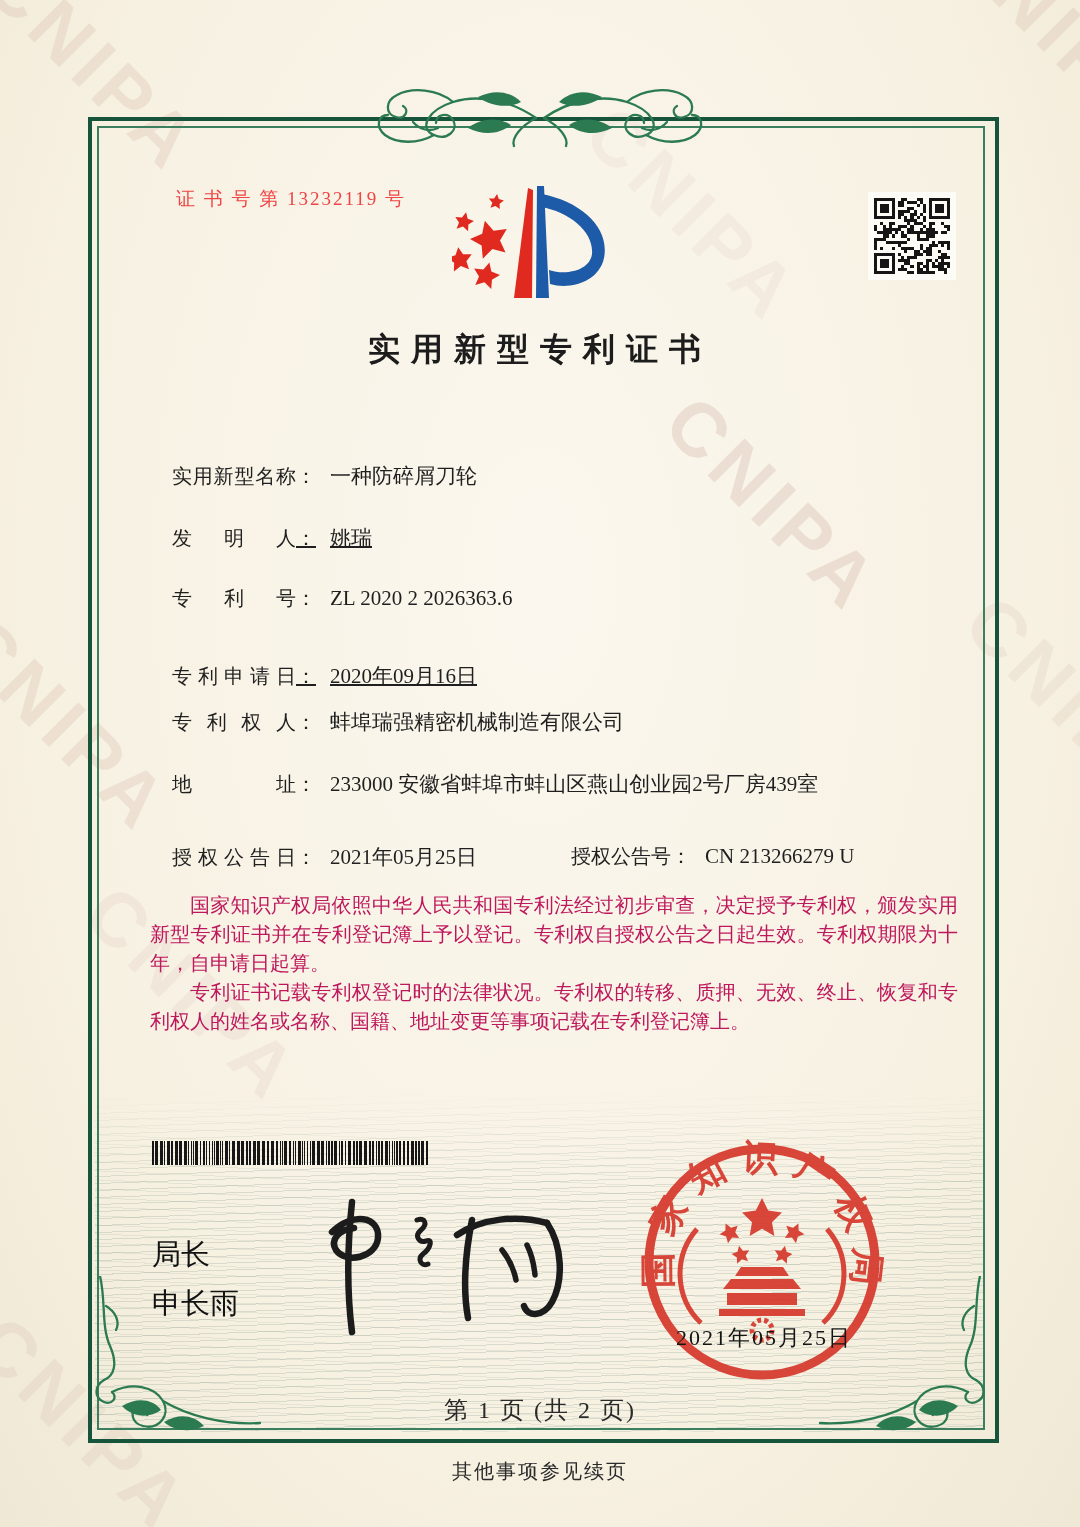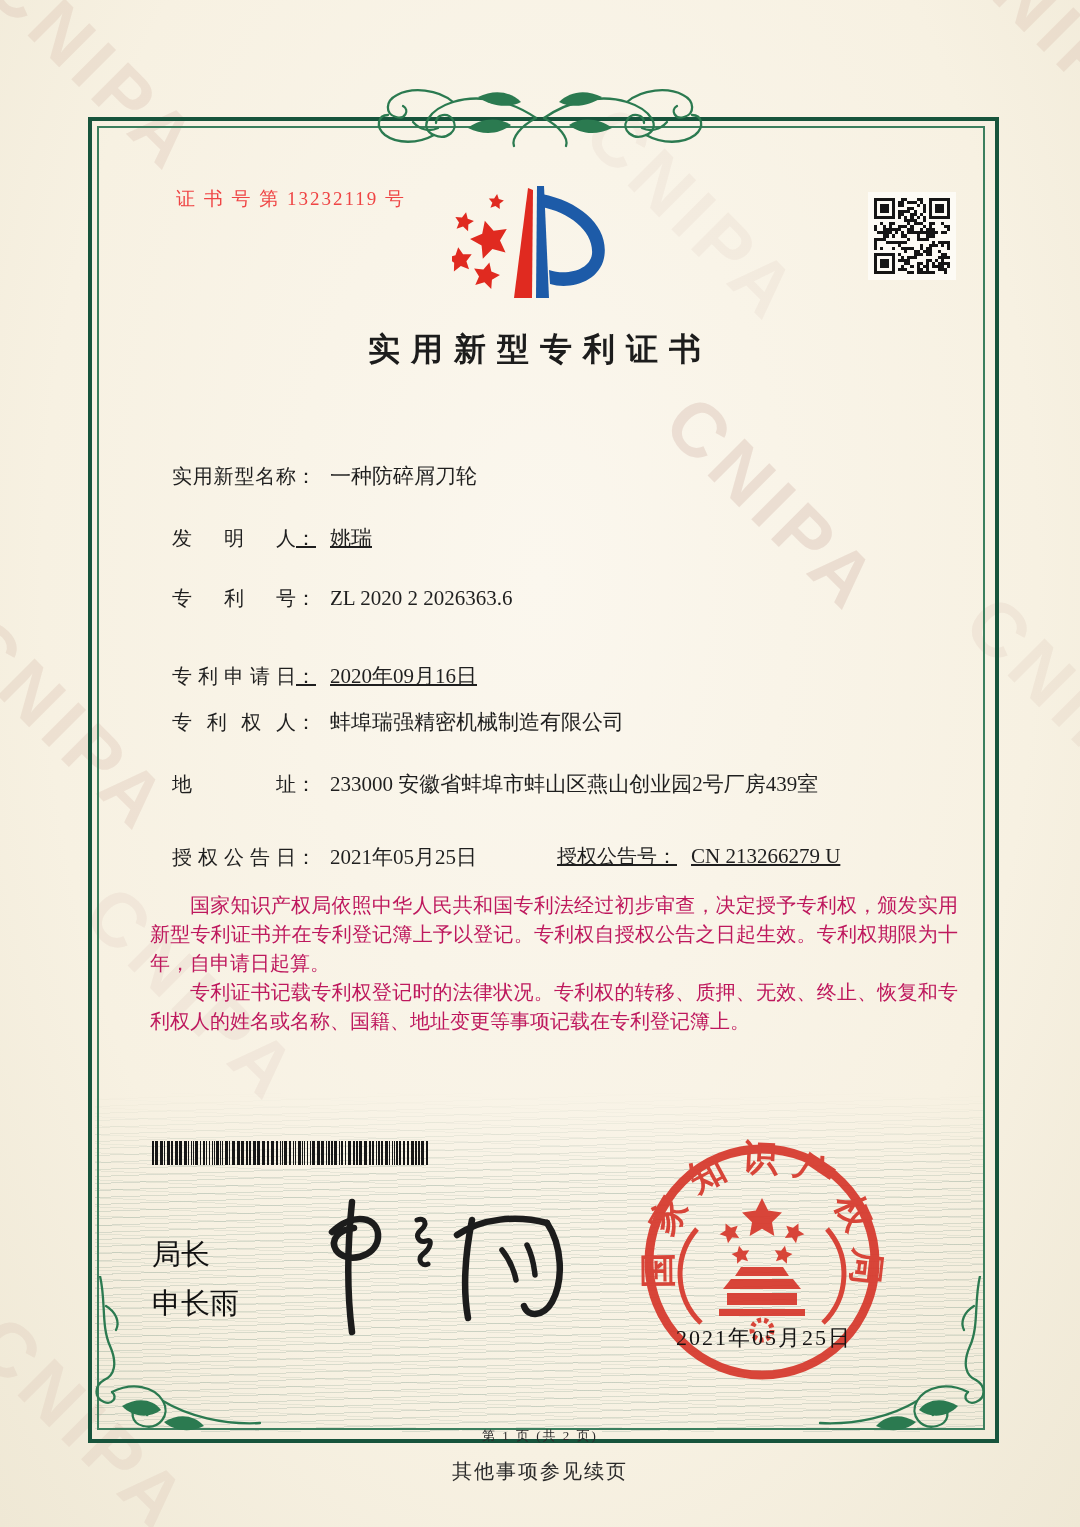--- a/index.html
+++ b/index.html
@@ -30,29 +30,29 @@
   .cert-no{left:140px;top:186px;font-size:19px;letter-spacing:2px;color:#ef4444;margin-left:36px;}
   .logo{left:452px;top:180px;}
   .qr{left:868px;top:192px;}
   .doc-title{
     left:0;top:328px;width:1080px;text-align:center;
     font-size:32px;font-weight:bold;letter-spacing:11px;color:#1c1c1c;
   }
   .frow{left:152px;font-size:20px;color:#1f1f1f;white-space:nowrap;}
   .flabel{display:inline-block;width:124px;text-align:justify;text-align-last:justify;vertical-align:bottom;margin-left:20px;}
   .fvalue{margin-left:14px;font-size:21px;}
-  .grant2{position:absolute;left:405px;top:0;white-space:nowrap;text-decoration:underline;}
+  .grant2{position:absolute;left:419px;top:0;white-space:nowrap;}
   .paras{left:150px;top:891px;width:808px;font-size:20px;line-height:29px;text-align:justify;color:#be185d;}
   .paras p{margin:0;text-indent:2em;}
   .barcode{left:152px;top:1141px;}
   .signer{left:152px;font-size:29px;color:#111;font-family:"Liberation Sans","DejaVu Sans",sans-serif;}
   .sig{left:322px;top:1190px;z-index:5;}
   .seal{left:637px;top:1137px;z-index:5;opacity:0.92;}
   .seal-date{left:676px;top:1323px;font-size:22px;letter-spacing:2px;color:#141414;z-index:6;white-space:nowrap;}
-  .page-info{left:0;top:1427px;width:1080px;text-align:center;font-size:13px;letter-spacing:2px;color:#2a2a2a;}
+  .page-info{left:0;top:1394px;width:1080px;text-align:center;font-size:24px;letter-spacing:2px;color:#2a2a2a;}
   .foot-note{left:0;top:1458px;width:1080px;text-align:center;font-size:20px;letter-spacing:2px;color:#2a2a2a;}
   .ornament{z-index:4;pointer-events:none;}
 </style>
 </head>
 <body>
 
 <div class="wm" style="left:-40px;top:20px;">CNIPA</div>
 <div class="wm" style="left:925px;top:-15px;">CNIPA</div>
 <div class="wm" style="left:560px;top:170px;color:rgba(198,160,147,0.10);">CNIPA</div>
 <div class="wm" style="left:640px;top:460px;color:rgba(198,160,147,0.26);">CNIPA</div>

